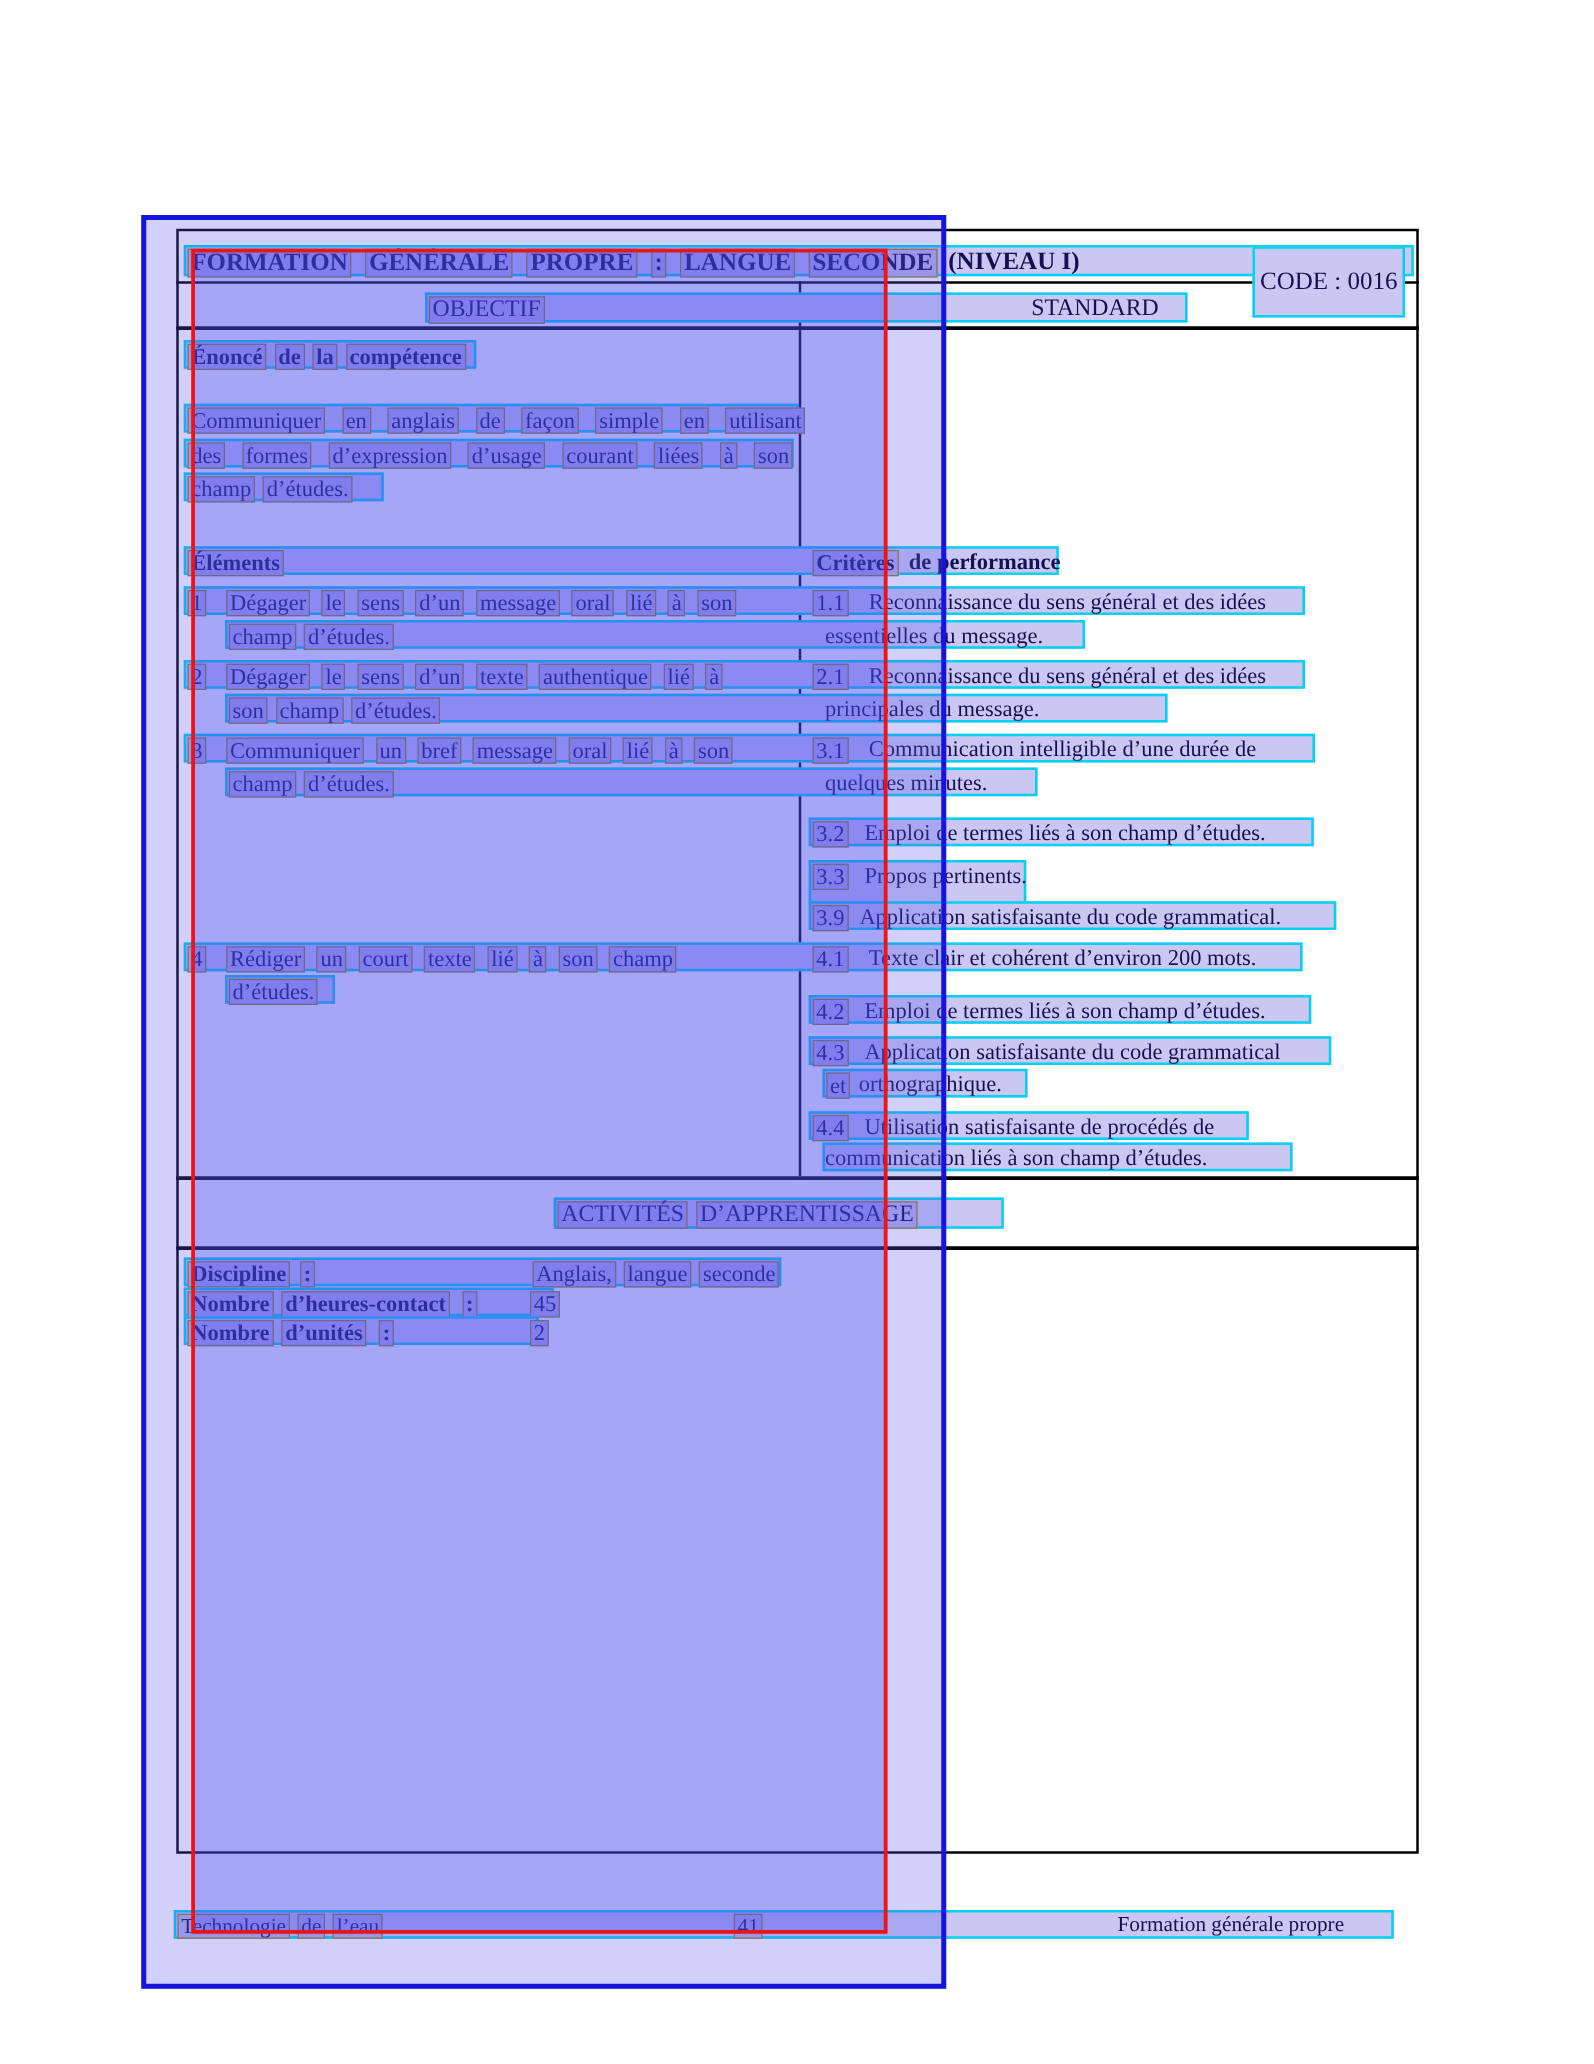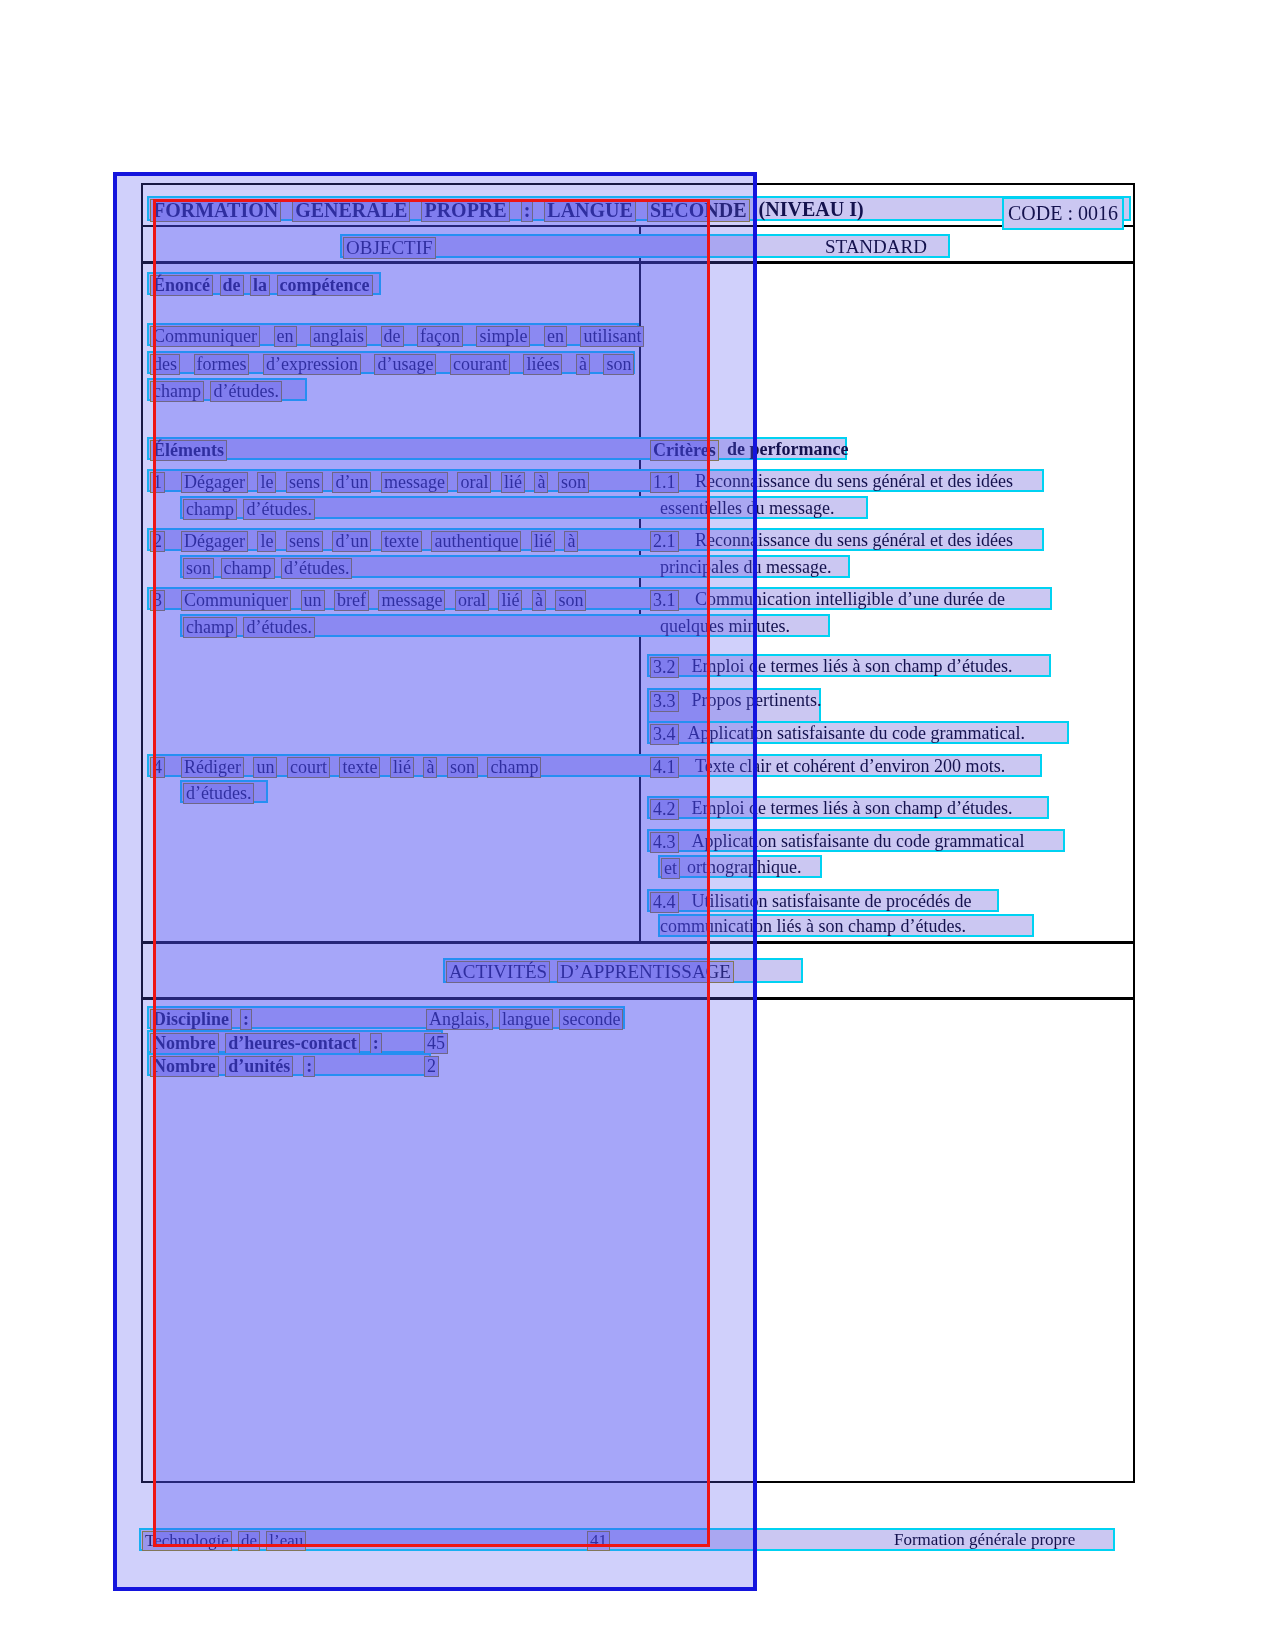--- a/index.html
+++ b/index.html
@@ -46,21 +46,21 @@
     display:inline-block;
     background:var(--word-box-fill);
     border:1px solid var(--word-box-border);
     padding:0 2px;
     margin:0 1px;
   }
   .cyanbox{
     display:inline-block;
     background:var(--line-box-fill);
     border:2px solid var(--line-box-border);
-    padding:4px 4px;
+    padding:16px 4px;
     margin-top:-2px;
   }
   .overlay-blue{
     position:absolute;left:113px;top:172px;width:644px;height:1419px;
     background:var(--blue-fill);
     border:4px solid var(--blue-border);
     box-sizing:border-box;
     z-index:5;
   }
   .overlay-red{
@@ -87,26 +87,26 @@
       <div class="row" style="left: 147px; top: 196px; width: 984px; height: 25px; font-size: 20px; line-height: 21px;"><span class="seg bold" style="word-spacing: 4px;"><span class="wb">FORMATION</span> <span class="wb">GÉNÉRALE</span> <span class="wb">PROPRE</span> <span class="wb">:</span> <span class="wb">LANGUE</span> <span class="wb">SECONDE</span></span><span class="seg bold" style="margin-left: 8px;">(NIVEAU I)</span><span class="seg abs" style="left: 853px;"><span class="cyanbox">CODE : 0016</span></span></div>
       <div class="row" style="left: 340px; top: 234px; width: 610px; height: 24px; font-size: 19px; line-height: 20px;"><span class="seg"><span class="wb">OBJECTIF</span></span><span class="seg abs" style="left: 483px;">STANDARD</span></div>
       <div class="row" style="left: 147px; top: 272px; width: 234px; height: 23px;"><span class="seg bold"><span class="wb">Énoncé</span> <span class="wb">de</span> <span class="wb">la</span> <span class="wb">compétence</span></span></div>
       <div class="row" style="left: 147px; top: 323px; width: 492px; height: 23px;"><span class="seg" style="word-spacing: 7px;"><span class="wb">Communiquer</span> <span class="wb">en</span> <span class="wb">anglais</span> <span class="wb">de</span> <span class="wb">façon</span> <span class="wb">simple</span> <span class="wb">en</span> <span class="wb">utilisant</span></span></div>
       <div class="row" style="left: 147px; top: 351px; width: 488px; height: 23px;"><span class="seg" style="word-spacing: 7px;"><span class="wb">des</span> <span class="wb">formes</span> <span class="wb">d’expression</span> <span class="wb">d’usage</span> <span class="wb">courant</span> <span class="wb">liées</span> <span class="wb">à</span> <span class="wb">son</span></span></div>
       <div class="row" style="left: 147px; top: 378px; width: 160px; height: 23px;"><span class="seg"><span class="wb">champ</span> <span class="wb">d’études.</span></span></div>
       <div class="row" style="left: 147px; top: 437px; width: 700px; height: 23px;"><span class="seg bold"><span class="wb">Éléments</span></span><span class="seg bold abs" style="left: 500px;"><span class="wb">Critères</span></span><span class="seg bold abs" style="left: 578px;">de performance</span></div>
       <div class="row" style="left: 147px; top: 469px; width: 897px; height: 23px;"><span class="seg"><span class="wb">1</span></span><span class="seg" style="margin-left: 14px; word-spacing: 3px;"><span class="wb">Dégager</span> <span class="wb">le</span> <span class="wb">sens</span> <span class="wb">d’un</span> <span class="wb">message</span> <span class="wb">oral</span> <span class="wb">lié</span> <span class="wb">à</span> <span class="wb">son</span></span><span class="seg abs" style="left: 500px;"><span class="wb">1.1</span></span><span class="seg abs" style="left: 546px;">Reconnaissance du sens général et des idées</span></div>
       <div class="row" style="left: 180px; top: 496px; width: 688px; height: 23px;"><span class="seg"><span class="wb">champ</span> <span class="wb">d’études.</span></span><span class="seg abs" style="left: 478px;">essentielles du message.</span></div>
       <div class="row" style="left: 147px; top: 528px; width: 897px; height: 23px;"><span class="seg"><span class="wb">2</span></span><span class="seg" style="margin-left: 14px; word-spacing: 3px;"><span class="wb">Dégager</span> <span class="wb">le</span> <span class="wb">sens</span> <span class="wb">d’un</span> <span class="wb">texte</span> <span class="wb">authentique</span> <span class="wb">lié</span> <span class="wb">à</span></span><span class="seg abs" style="left: 500px;"><span class="wb">2.1</span></span><span class="seg abs" style="left: 546px;">Reconnaissance du sens général et des idées</span></div>
-      <div class="row" style="left: 180px; top: 555px; width: 670px; height: 23px;"><span class="seg"><span class="wb">son</span> <span class="wb">champ</span> <span class="wb">d’études.</span></span><span class="seg abs" style="left: 478px;">principales du message.</span></div>
+      <div class="row" style="left: 180px; top: 555px; width: 754px; height: 23px;"><span class="seg"><span class="wb">son</span> <span class="wb">champ</span> <span class="wb">d’études.</span></span><span class="seg abs" style="left: 478px;">principales du message.</span></div>
       <div class="row" style="left: 147px; top: 587px; width: 905px; height: 23px;"><span class="seg"><span class="wb">3</span></span><span class="seg" style="margin-left: 14px; word-spacing: 3px;"><span class="wb">Communiquer</span> <span class="wb">un</span> <span class="wb">bref</span> <span class="wb">message</span> <span class="wb">oral</span> <span class="wb">lié</span> <span class="wb">à</span> <span class="wb">son</span></span><span class="seg abs" style="left: 500px;"><span class="wb">3.1</span></span><span class="seg abs" style="left: 546px;">Communication intelligible d’une durée de</span></div>
       <div class="row" style="left: 180px; top: 614px; width: 650px; height: 23px;"><span class="seg"><span class="wb">champ</span> <span class="wb">d’études.</span></span><span class="seg abs" style="left: 478px;">quelques minutes.</span></div>
       <div class="row" style="left: 647px; top: 654px; width: 404px; height: 23px; text-decoration: underline;"><span class="seg"><span class="wb">3.2</span></span><span class="seg" style="margin-left: 12px;">Emploi de termes liés à son champ d’études.</span></div>
       <div class="row" style="left: 647px; top: 688px; width: 174px; height: 35px;"><span class="seg"><span class="wb">3.3</span></span><span class="seg" style="margin-left: 12px;">Propos pertinents.</span></div>
-      <div class="row" style="left: 647px; top: 721px; width: 422px; height: 23px;"><span class="seg"><span class="wb">3.4</span></span><span class="seg" style="margin-left: 8px;">Application satisfaisante du code grammatical.</span></div>
+      <div class="row" style="left: 647px; top: 721px; width: 422px; height: 23px;"><span class="seg"><span class="wb">3.9</span></span><span class="seg" style="margin-left: 8px;">Application satisfaisante du code grammatical.</span></div>
       <div class="row" style="left: 147px; top: 754px; width: 895px; height: 23px;"><span class="seg"><span class="wb">4</span></span><span class="seg" style="margin-left: 14px; word-spacing: 3px;"><span class="wb">Rédiger</span> <span class="wb">un</span> <span class="wb">court</span> <span class="wb">texte</span> <span class="wb">lié</span> <span class="wb">à</span> <span class="wb">son</span> <span class="wb">champ</span></span><span class="seg abs" style="left: 500px;"><span class="wb">4.1</span></span><span class="seg abs" style="left: 546px;">Texte clair et cohérent d’environ 200 mots.</span></div>
       <div class="row" style="left: 180px; top: 780px; width: 88px; height: 23px;"><span class="seg"><span class="wb">d’études.</span></span></div>
       <div class="row" style="left: 647px; top: 796px; width: 402px; height: 23px;"><span class="seg"><span class="wb">4.2</span></span><span class="seg" style="margin-left: 12px;">Emploi de termes liés à son champ d’études.</span></div>
       <div class="row" style="left: 647px; top: 829px; width: 418px; height: 23px;"><span class="seg"><span class="wb">4.3</span></span><span class="seg" style="margin-left: 12px;">Application satisfaisante du code grammatical</span></div>
       <div class="row" style="left: 658px; top: 855px; width: 164px; height: 23px;"><span class="seg"><span class="wb">et</span></span><span class="seg" style="margin-left: 6px; text-align: right;">orthographique.</span></div>
       <div class="row" style="left: 647px; top: 889px; width: 352px; height: 23px;"><span class="seg"><span class="wb">4.4</span></span><span class="seg" style="margin-left: 12px;">Utilisation satisfaisante de procédés de</span></div>
       <div class="row" style="left: 658px; top: 914px; width: 376px; height: 23px;"><span class="seg">communication liés à son champ d’études.</span></div>
       <div class="row" style="left: 443px; top: 958px; width: 360px; height: 25px; font-size: 19px; line-height: 20px;"><span class="seg"><span class="wb">ACTIVITÉS</span> <span class="wb">D’APPRENTISSAGE</span></span></div>
       <div class="row" style="left: 147px; top: 1006px; width: 478px; height: 23px;"><span class="seg bold"><span class="wb">Discipline</span></span><span class="seg bold" style="margin-left: 6px;"><span class="wb">:</span></span><span class="seg abs" style="left: 276px;"><span class="wb">Anglais,</span> <span class="wb">langue</span> <span class="wb">seconde</span></span></div>
       <div class="row" style="left: 147px; top: 1030px; width: 296px; height: 23px;"><span class="seg bold"><span class="wb">Nombre</span> <span class="wb">d’heures-contact</span></span><span class="seg bold" style="margin-left: 8px;"><span class="wb">:</span></span><span class="seg abs" style="left: 274px;"><span class="wb">45</span></span></div>

